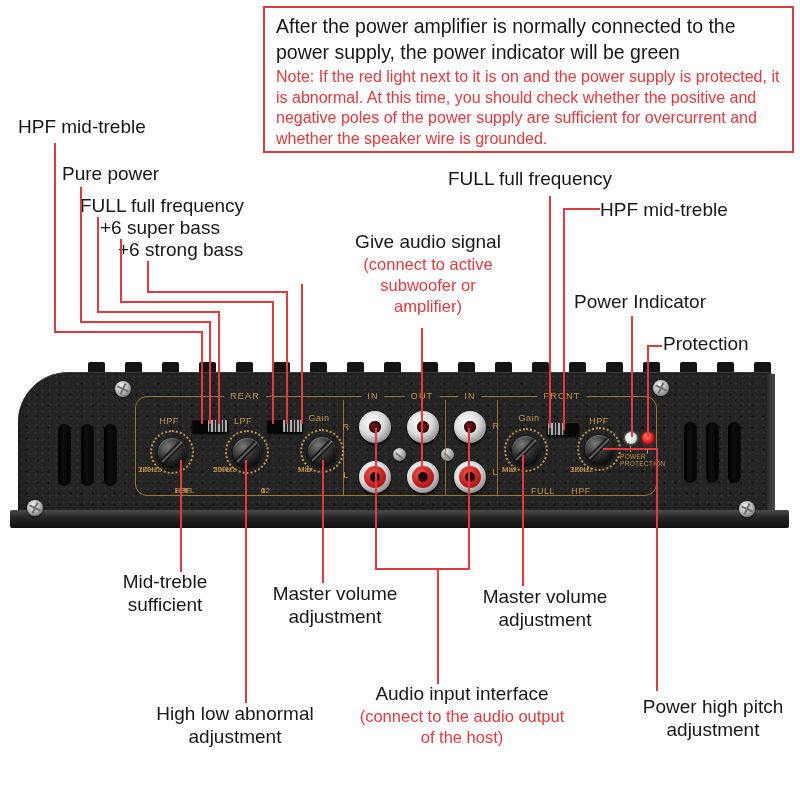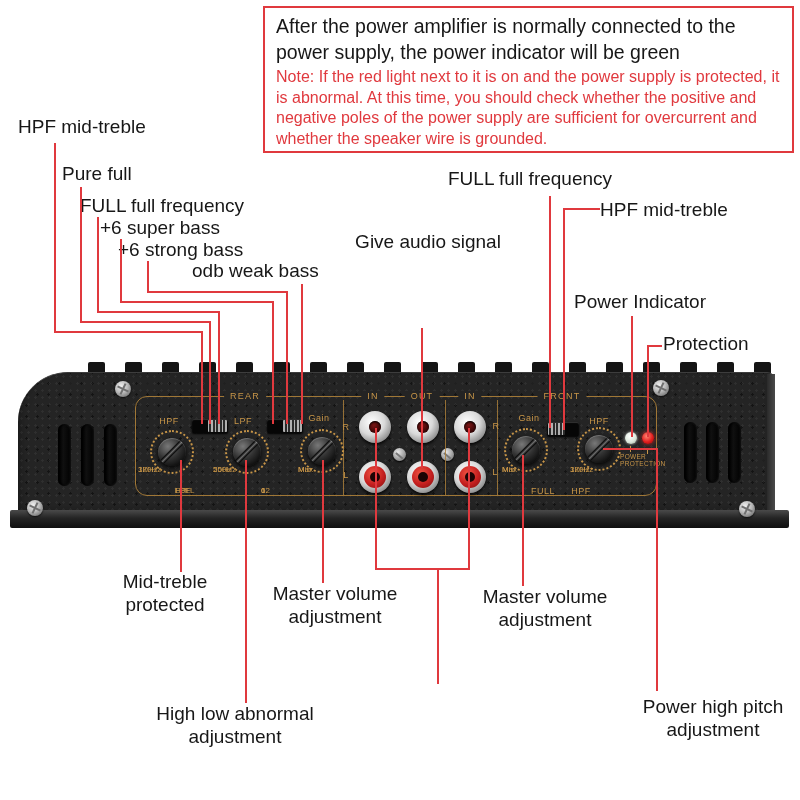--- a/index.html
+++ b/index.html
@@ -74,39 +74,43 @@
 <body>
 
 <div class="stage">
 
   <div class="note-box">
     <div class="note-main">After the power amplifier is normally connected to the power supply, the power indicator will be green</div>
     <div class="note-red">Note: If the red light next to it is on and the power supply is protected, it is abnormal. At this time, you should check whether the positive and negative poles of the power supply are sufficient for overcurrent and whether the speaker wire is grounded.</div>
   </div>
 
   <div class="lbl" style="left:18px;top:116px;">HPF mid-treble</div>
-  <div class="lbl" style="left:62px;top:163px;">Pure full</div>
+  <div class="lbl" style="left:62px;top:163px;">Pure power</div>
   <div class="lbl" style="left:80px;top:195px;">FULL full frequency</div>
   <div class="lbl" style="left:100px;top:217px;">+6 super bass</div>
   <div class="lbl" style="left:118px;top:239px;">+6 strong bass</div>
-  <div class="lbl" style="left:192px;top:260px;">odb weak bass</div>
 
   <div class="lbl-c" style="left:338px;top:230px;width:180px;">
     <div>Give audio signal</div>
+    <div class="sub-red" style="width:150px;">(connect to active subwoofer or amplifier)</div>
   </div>
 
   <div class="lbl" style="left:448px;top:168px;">FULL full frequency</div>
   <div class="lbl" style="left:600px;top:199px;">HPF mid-treble</div>
   <div class="lbl" style="left:574px;top:291px;text-align:right;">Power Indicator</div>
   <div class="lbl" style="left:663px;top:333px;">Protection</div>
 
-  <div class="lbl-c" style="left:95px;top:570px;width:140px;">Mid-treble protected</div>
+  <div class="lbl-c" style="left:95px;top:570px;width:140px;">Mid-treble sufficient</div>
   <div class="lbl-c" style="left:252px;top:582px;width:166px;">Master volume adjustment</div>
   <div class="lbl-c" style="left:462px;top:585px;width:166px;">Master volume adjustment</div>
   <div class="lbl-c" style="left:130px;top:702px;width:210px;">High low abnormal adjustment</div>
+  <div class="lbl-c" style="left:352px;top:682px;width:220px;">
+    <div>Audio input interface</div>
+    <div class="sub-red" style="width:210px;">(connect to the audio output of the host)</div>
+  </div>
   <div class="lbl-c" style="left:628px;top:695px;width:170px;">Power high pitch adjustment</div>
 
   <div class="amp">
     <div id="fins">
         <div class="fin" style="left: 78px; top: 2px; width: 17px; height: 11px;"></div>
         <div class="fin" style="left: 115px; top: 2px; width: 17px; height: 11px;"></div>
         <div class="fin" style="left: 152px; top: 2px; width: 17px; height: 11px;"></div>
         <div class="fin" style="left: 189px; top: 2px; width: 17px; height: 11px;"></div>
         <div class="fin" style="left: 226px; top: 2px; width: 17px; height: 11px;"></div>
         <div class="fin" style="left: 263px; top: 2px; width: 17px; height: 11px;"></div>

